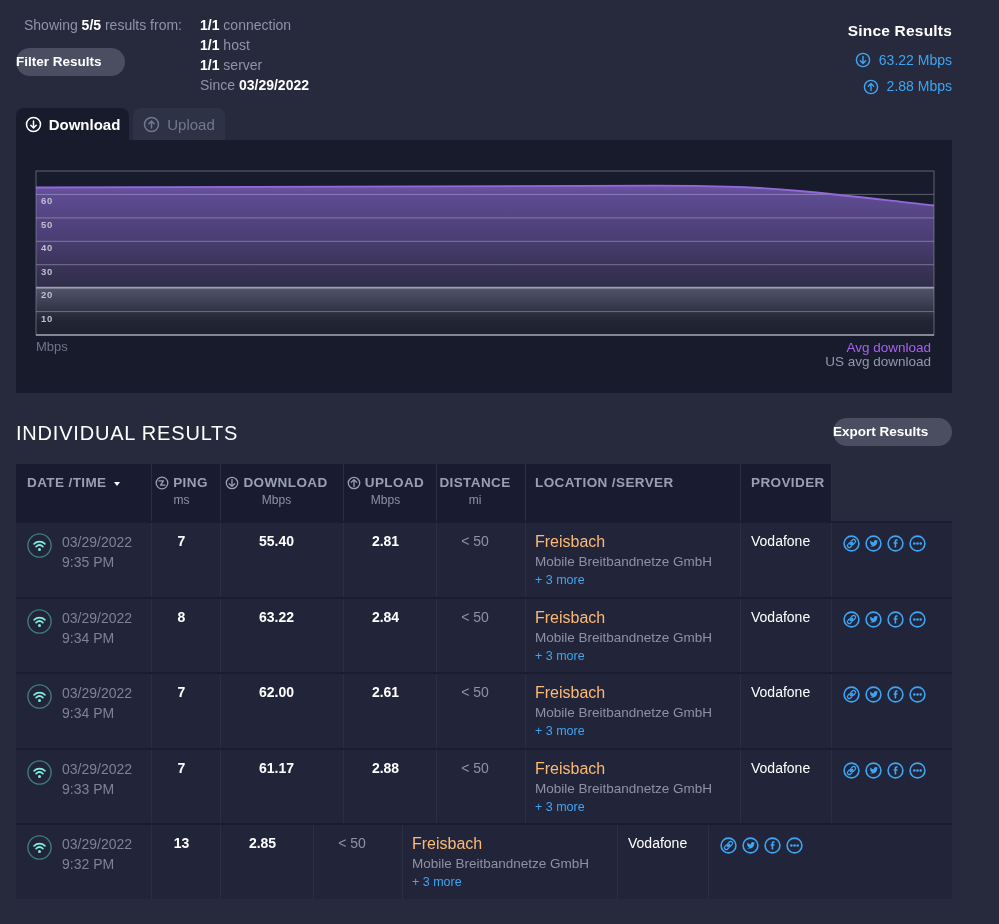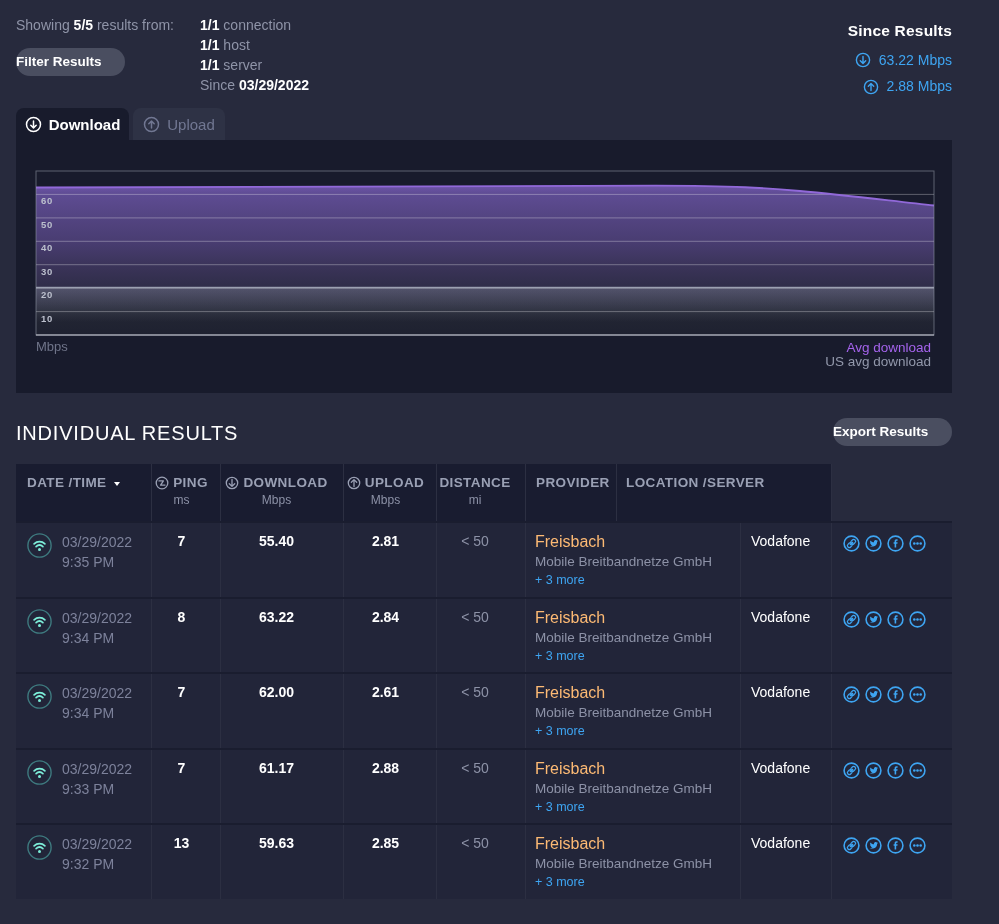--- a/index.html
+++ b/index.html
@@ -1,18 +1,18 @@
 <!DOCTYPE html>
 <html><head><meta charset="utf-8"><style>
 *{margin:0;padding:0;box-sizing:border-box}
 html,body{width:999px;height:924px;background:#272a3d;font-family:"Liberation Sans",sans-serif;position:relative;overflow:hidden}
 .abs{position:absolute}
 .w{color:#fff}
 b,.b{font-weight:bold}
-.topline{left:16px;top:17px;font-size:14px;color:#8f94a8}
+.topline{left:24px;top:17px;font-size:14px;color:#8f94a8}
 .filterbtn{left:16px;top:48px;width:109px;height:28px;background:#4a4e60;border-radius:14px;color:#fff;font-weight:bold;font-size:13.5px;line-height:28px}
 .midcol{left:200px;top:15px;font-size:14px;color:#8f94a8;line-height:20px}
 .bestwrap{right:47px;top:20px;text-align:right}
 .besthead{font-size:15.5px;font-weight:bold;color:#fff;letter-spacing:0.2px;line-height:22px}
 .bestrow{margin-top:9.5px;font-size:14px;color:#3ea5f2;height:17px;line-height:17px}
 .bestrow svg{vertical-align:-3.5px;margin-right:4px}
 .tab{top:108px;height:32px;border-radius:8px 8px 0 0;font-size:15px;display:flex;align-items:center;justify-content:center;gap:7px}
 .tab svg{flex:0 0 auto}
 .tab1{left:16px;width:113px;background:#181b2c;color:#fff;font-weight:bold}
 .tab2{left:133px;width:92px;background:#2e3245;color:#717792}
@@ -144,22 +144,22 @@
         <div><svg class="hic" width="14" height="14" viewBox="0 0 14 14">
             <circle cx="7.0" cy="7.0" r="5.7" stroke="#9aa0b4" stroke-width="1.3" fill="none"></circle>
             <path d="M7.0,10.6 L7.0,3.8 M4.3,6.2 L7.0,3.6 L9.7,6.2" stroke="#9aa0b4" stroke-width="1.3" fill="none" stroke-linecap="round" stroke-linejoin="round"></path>
           </svg>UPLOAD</div>
         <div class="sub">Mbps</div>
       </div>
       <div class="cell c5 r pr12">
         <div>DISTANCE</div>
         <div class="sub">mi</div>
       </div>
+      <div class="cell c6 pl9">LOCATION /SERVER</div>
       <div class="cell c7 pl10">PROVIDER</div>
-      <div class="cell c6 pl9">LOCATION /SERVER</div>
       <div class="cell c8"></div>
     </div>
     <div class="row">
       <div class="cell c1 datec">
         <div class="wic"><svg width="25" height="25" viewBox="0 0 25 25">
             <circle cx="12.5" cy="12.5" r="11.6" stroke="#3e7a7f" stroke-width="1.4" fill="none"></circle>
             <path d="M7.1,10.9 C10.2,7.9 14.8,7.9 17.9,10.9" stroke="#7deed9" stroke-width="1.7" fill="none" stroke-linecap="round"></path>
             <path d="M9.1,13.6 C11.1,11.7 13.9,11.7 15.9,13.6" stroke="#7deed9" stroke-width="1.7" fill="none" stroke-linecap="round"></path>
             <circle cx="12.5" cy="16.6" r="1.5" fill="#7deed9"></circle>
           </svg></div>
@@ -339,21 +339,20 @@
       <div class="cell c1 datec">
         <div class="wic"><svg width="25" height="25" viewBox="0 0 25 25">
             <circle cx="12.5" cy="12.5" r="11.6" stroke="#3e7a7f" stroke-width="1.4" fill="none"></circle>
             <path d="M7.1,10.9 C10.2,7.9 14.8,7.9 17.9,10.9" stroke="#7deed9" stroke-width="1.7" fill="none" stroke-linecap="round"></path>
             <path d="M9.1,13.6 C11.1,11.7 13.9,11.7 15.9,13.6" stroke="#7deed9" stroke-width="1.7" fill="none" stroke-linecap="round"></path>
             <circle cx="12.5" cy="16.6" r="1.5" fill="#7deed9"></circle>
           </svg></div>
         <div class="dt">03/29/2022<br>9:32 PM</div>
       </div>
       <div class="cell c2 r pr9 num">13</div>
-      <div class="cell c3 r pr11 num">59.63</div>
       <div class="cell c4 r pr9 num">2.85</div>
       <div class="cell c5 r pr12 dist">&lt; 50</div>
       <div class="cell c6 pl9">
         <div class="loc1">Freisbach</div>
         <div class="loc2">Mobile Breitbandnetze GmbH</div>
         <div class="loc3">+ 3 more</div>
       </div>
       <div class="cell c7 pl10 prov">Vodafone</div>
       <div class="cell c8 sharec">
         <svg width="17" height="17" viewBox="0 0 17 17">

